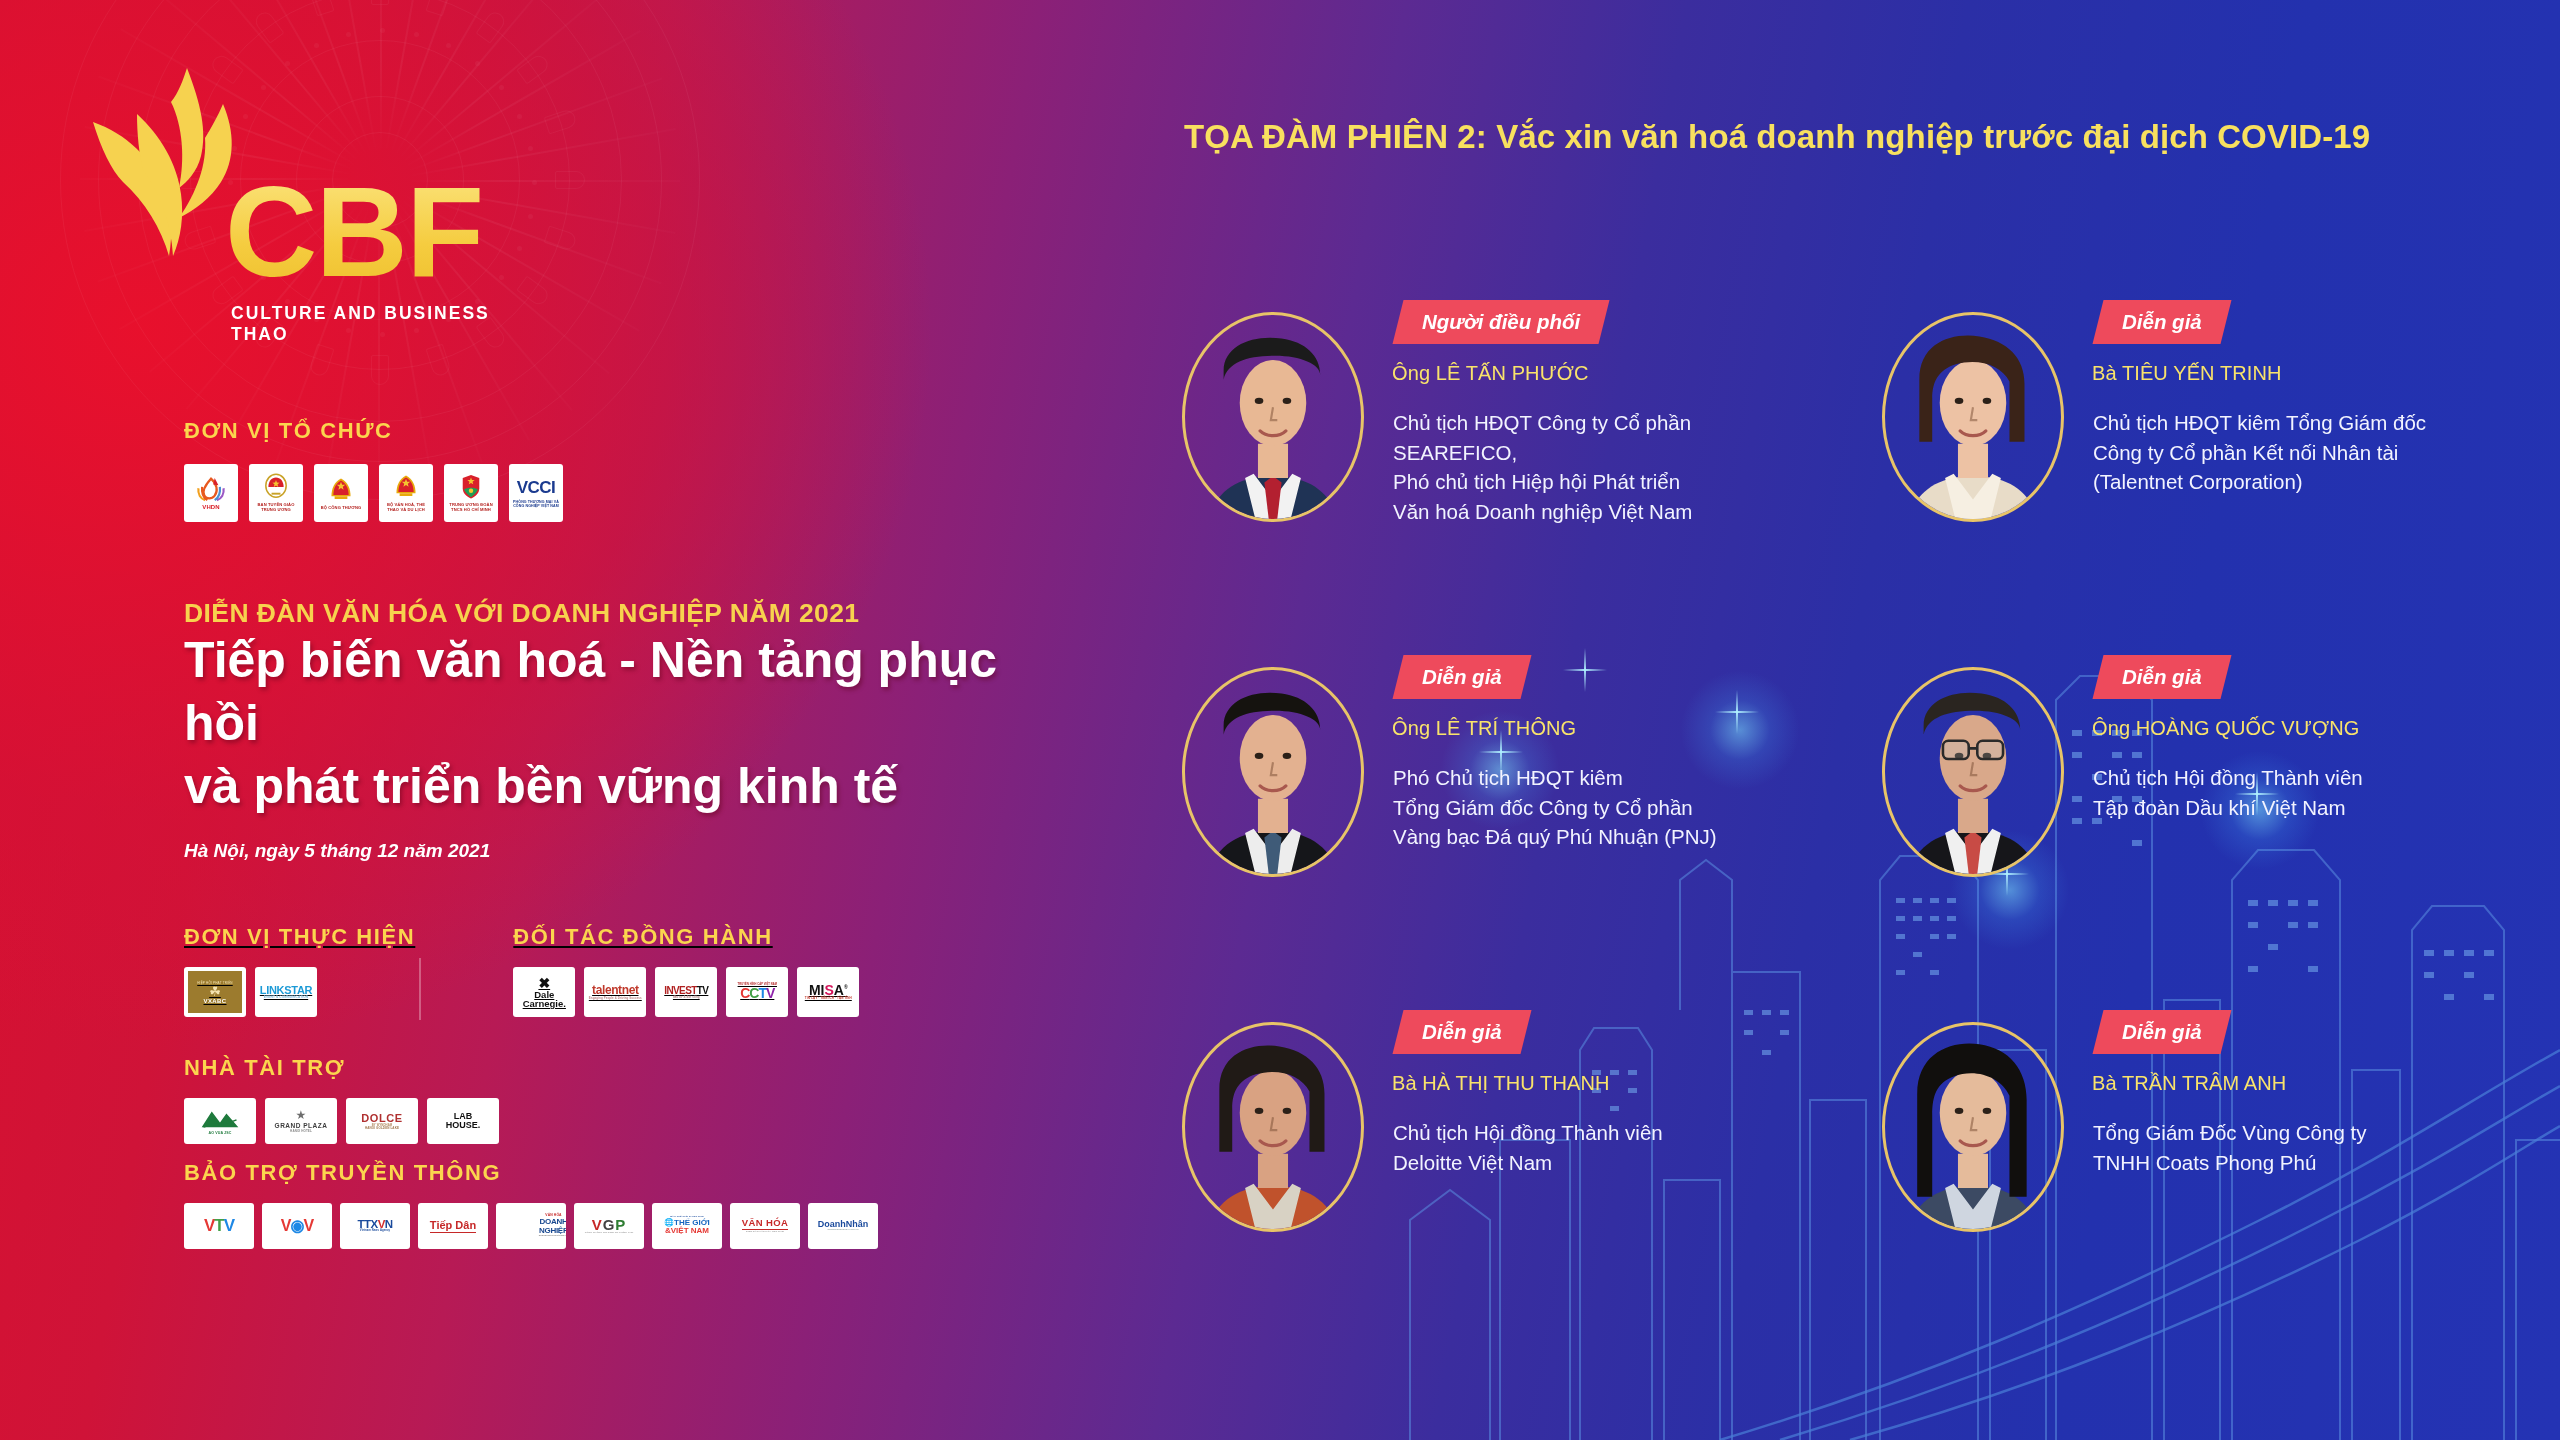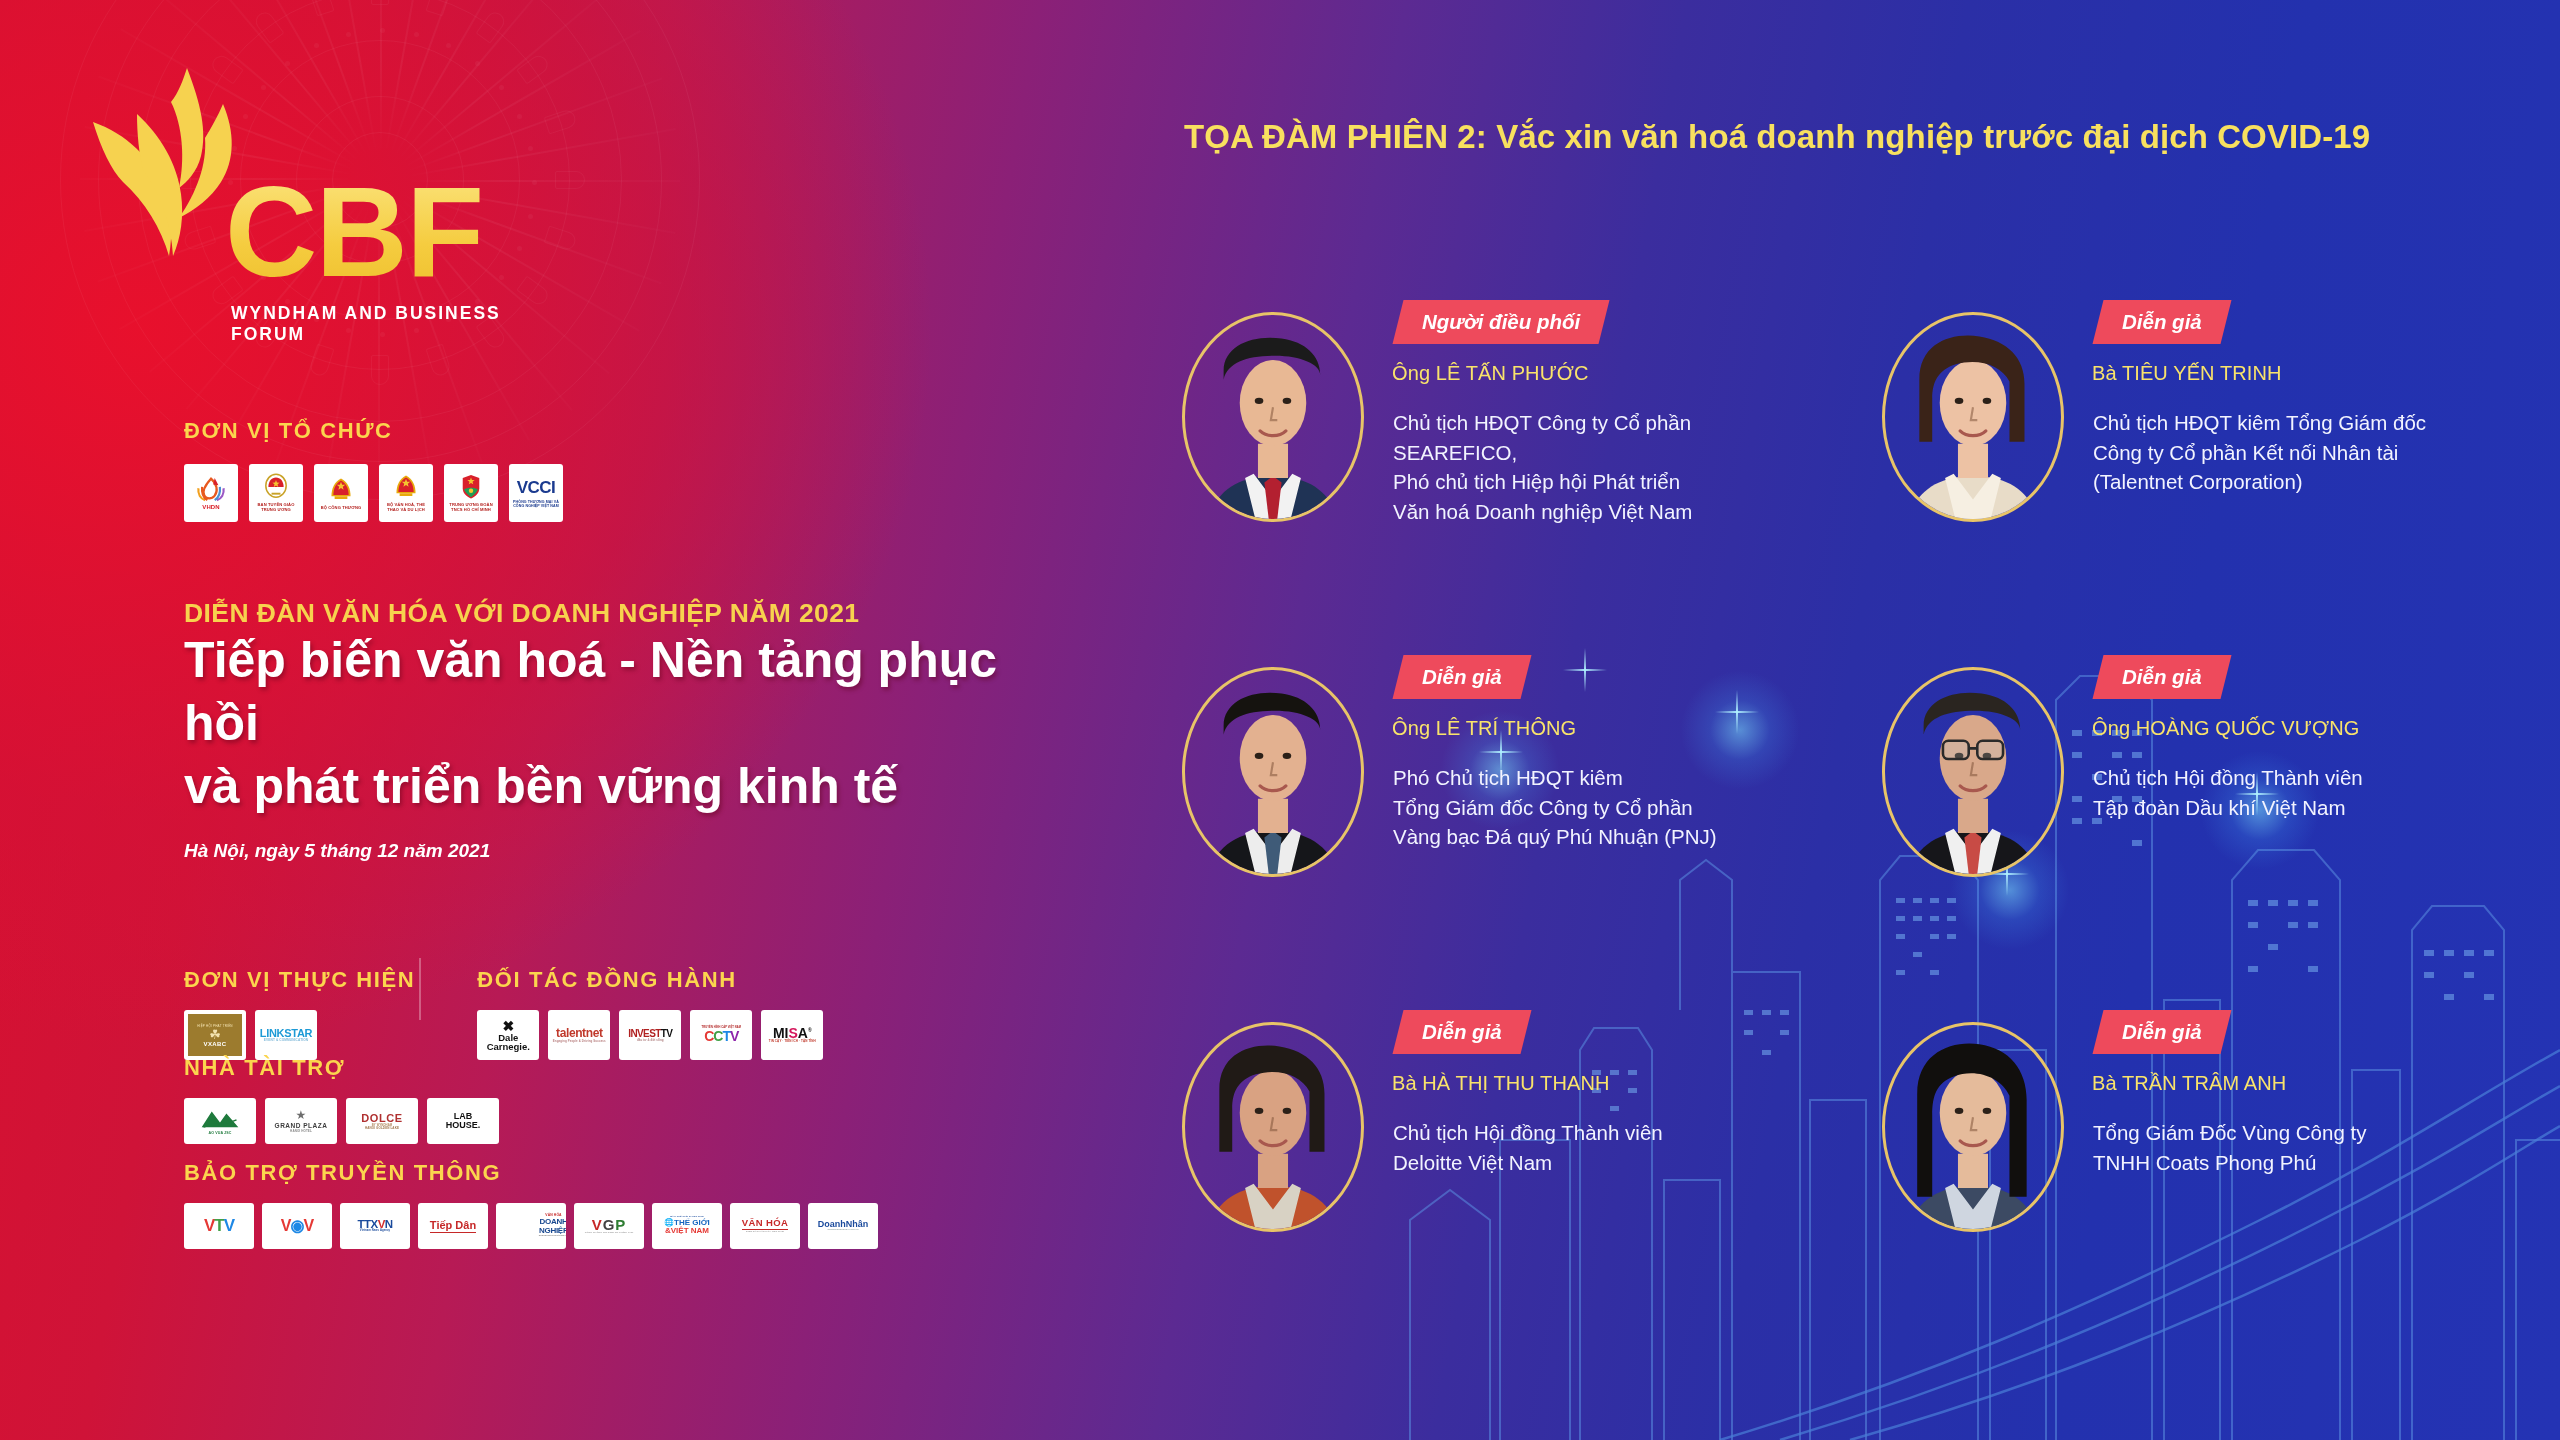--- a/index.html
+++ b/index.html
@@ -100,21 +100,21 @@
   .emblem { width:26px; height:28px; }
 
   .head-block { position:absolute; left:184px; top:598px; width:830px; }
   .h-kicker { font-size:26.5px; font-weight:800; letter-spacing:.4px; color:#f7d24e; }
   .h-main {
     font-size:50px; font-weight:800; line-height:1.26; color:#fff;
     text-shadow:2px 3px 4px rgba(90,0,25,0.45);
   }
   .h-date { margin-top:22px; font-size:19px; font-style:italic; font-weight:600; color:#ffffff; }
 
-  .partners { position:absolute; left:184px; top:967px; display:flex; gap:62px; }
+  .partners { position:absolute; left:184px; top:924px; display:flex; gap:98px;text-decoration:underline; }
   .p-col .logos { display:flex; gap:9px; margin-top:17px; align-items:center; }
   .p-col .logo-box { width:62px; height:50px; padding:4px; }
   .divider { position:absolute; left:419px; top:958px; width:2px; height:62px; background:rgba(255,255,255,0.30); }
 
   .sponsors { position:absolute; left:184px; top:1055px; }
   .sponsors .logos { display:flex; gap:9px; margin-top:17px; }
   .sponsors .logo-box { width:72px; height:46px; padding:4px; }
 
   .media { position:absolute; left:184px; top:1160px; }
   .media .logos { display:flex; gap:8px; margin-top:17px; }
@@ -372,21 +372,21 @@
         <svg viewBox="0 0 215 215" width="215" height="215">
           <g fill="#f6d24f">
             <path d="M112 8 C126 44 132 72 126 96 C122 112 112 122 104 128 C110 100 108 66 96 42 C104 32 108 20 112 8 Z"></path>
             <path d="M148 44 C160 72 160 100 146 122 C136 138 120 150 104 158 C122 132 132 104 130 78 C136 68 143 56 148 44 Z"></path>
             <path d="M18 62 C52 74 76 98 88 128 C97 150 98 174 94 196 C86 168 70 142 48 122 C36 110 26 88 18 62 Z"></path>
             <path d="M62 54 C86 76 102 104 106 134 C109 156 106 178 98 196 C96 164 86 134 68 110 C64 94 62 74 62 54 Z"></path>
           </g>
         </svg>
       </div>
       <div class="logo-cbf">CBF</div>
-      <div class="logo-sub">WYNDHAM AND BUSINESS FORUM</div>
+      <div class="logo-sub">CULTURE AND BUSINESS THAO</div>
     </div>
 
     <div class="org">
       <div class="sec-head">ĐƠN VỊ TỔ CHỨC</div>
       <div class="logos" id="orgLogos">
           <div class="logo-box">
             <svg viewBox="0 0 46 34" width="34" height="26">
               <path d="M23 3 C31 10 33 19 28 26 C24 31 17 31 14 26 C11 21 14 13 23 3 Z" fill="none" stroke="#e8591f" stroke-width="3"></path>
               <path d="M28 2 L33 12 L26 11 Z" fill="#d9202a"></path>
               <path d="M6 16 C5 24 9 30 15 32" fill="none" stroke="#f2a01e" stroke-width="3"></path>

